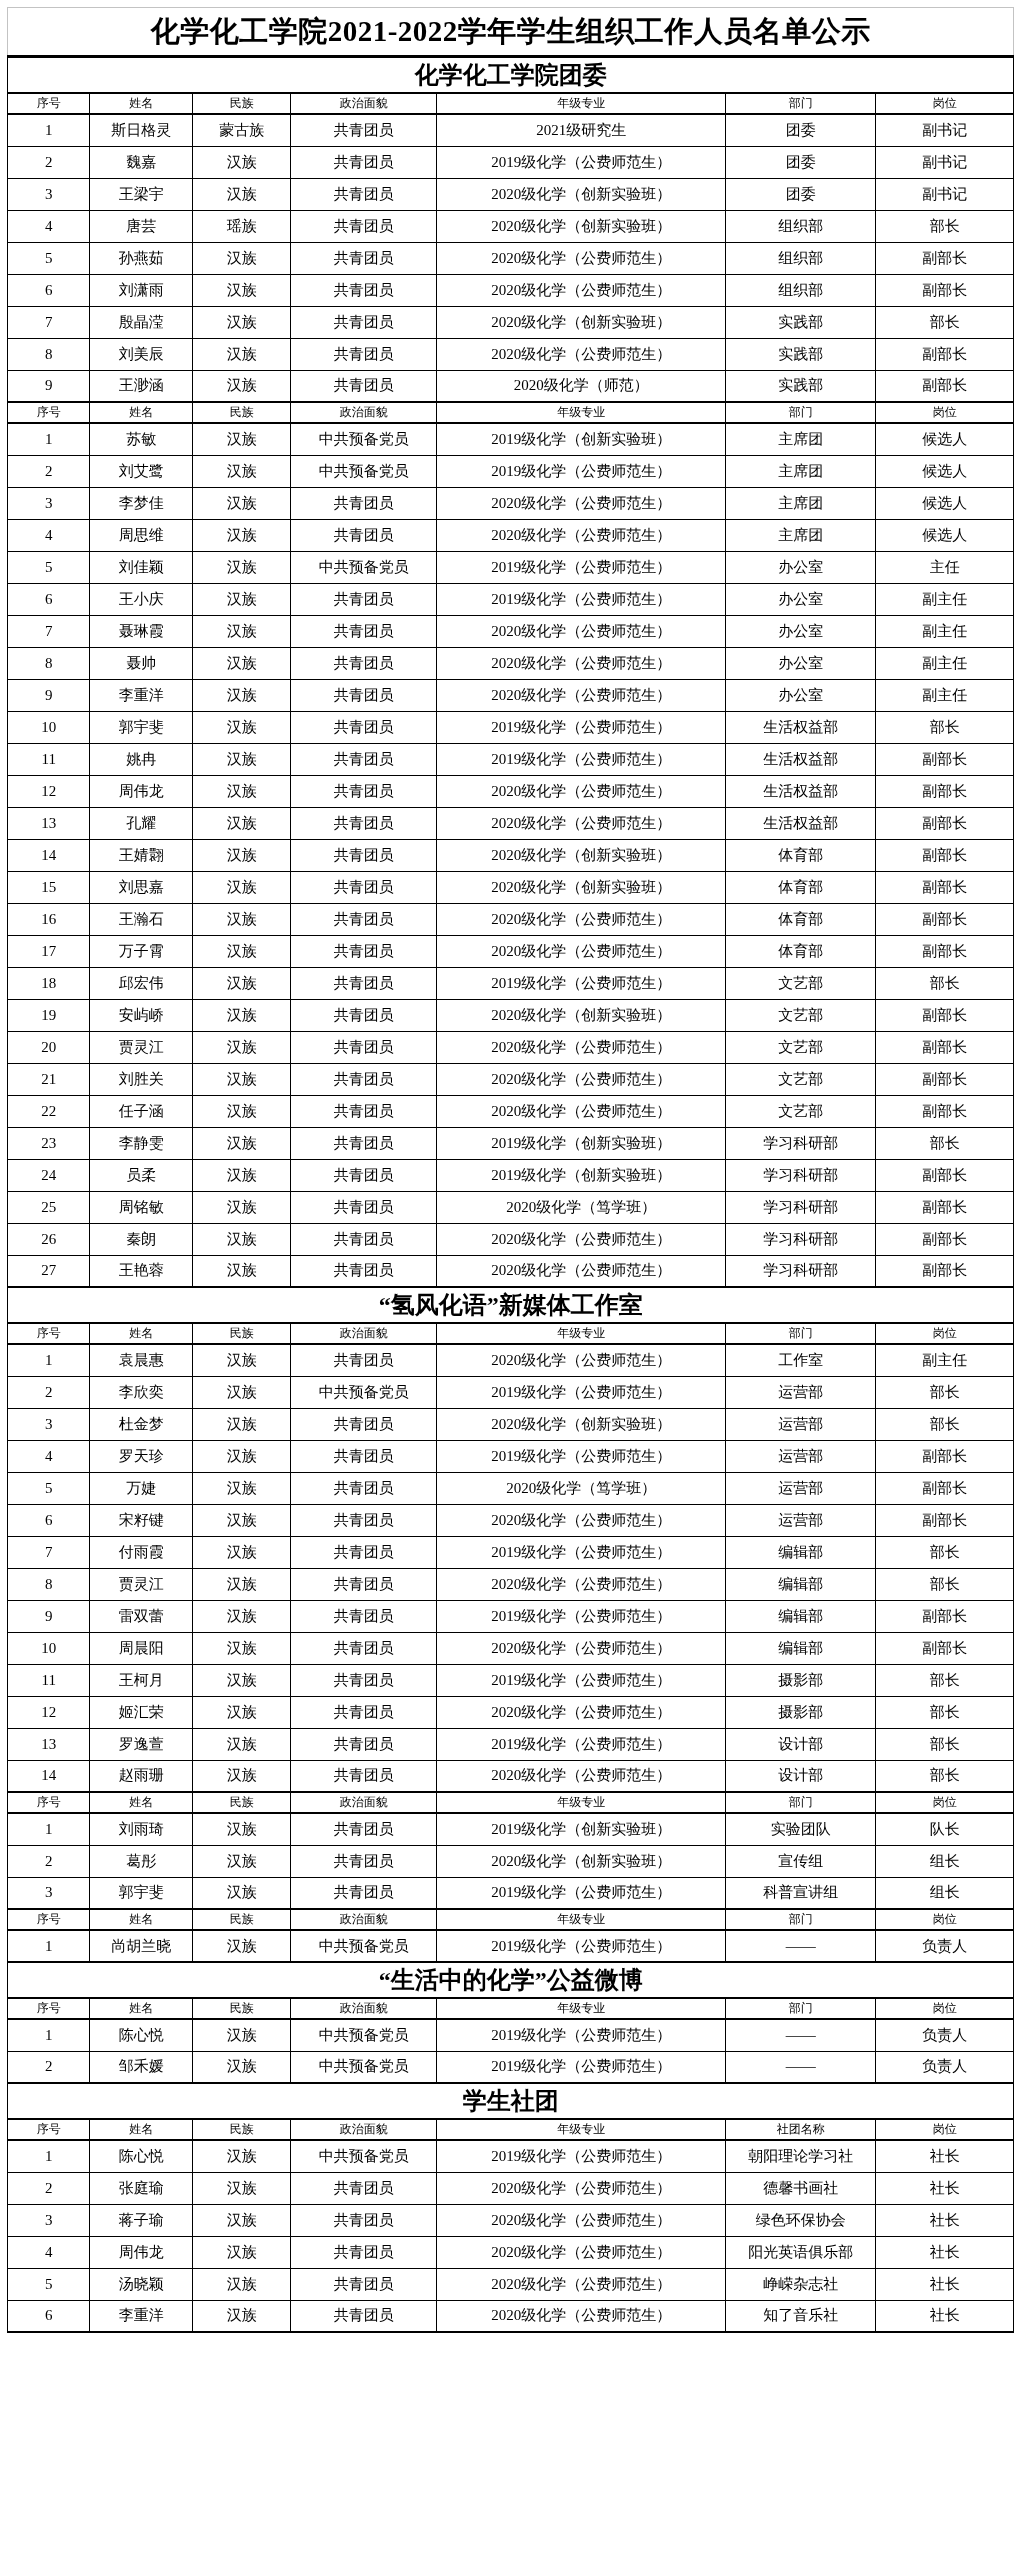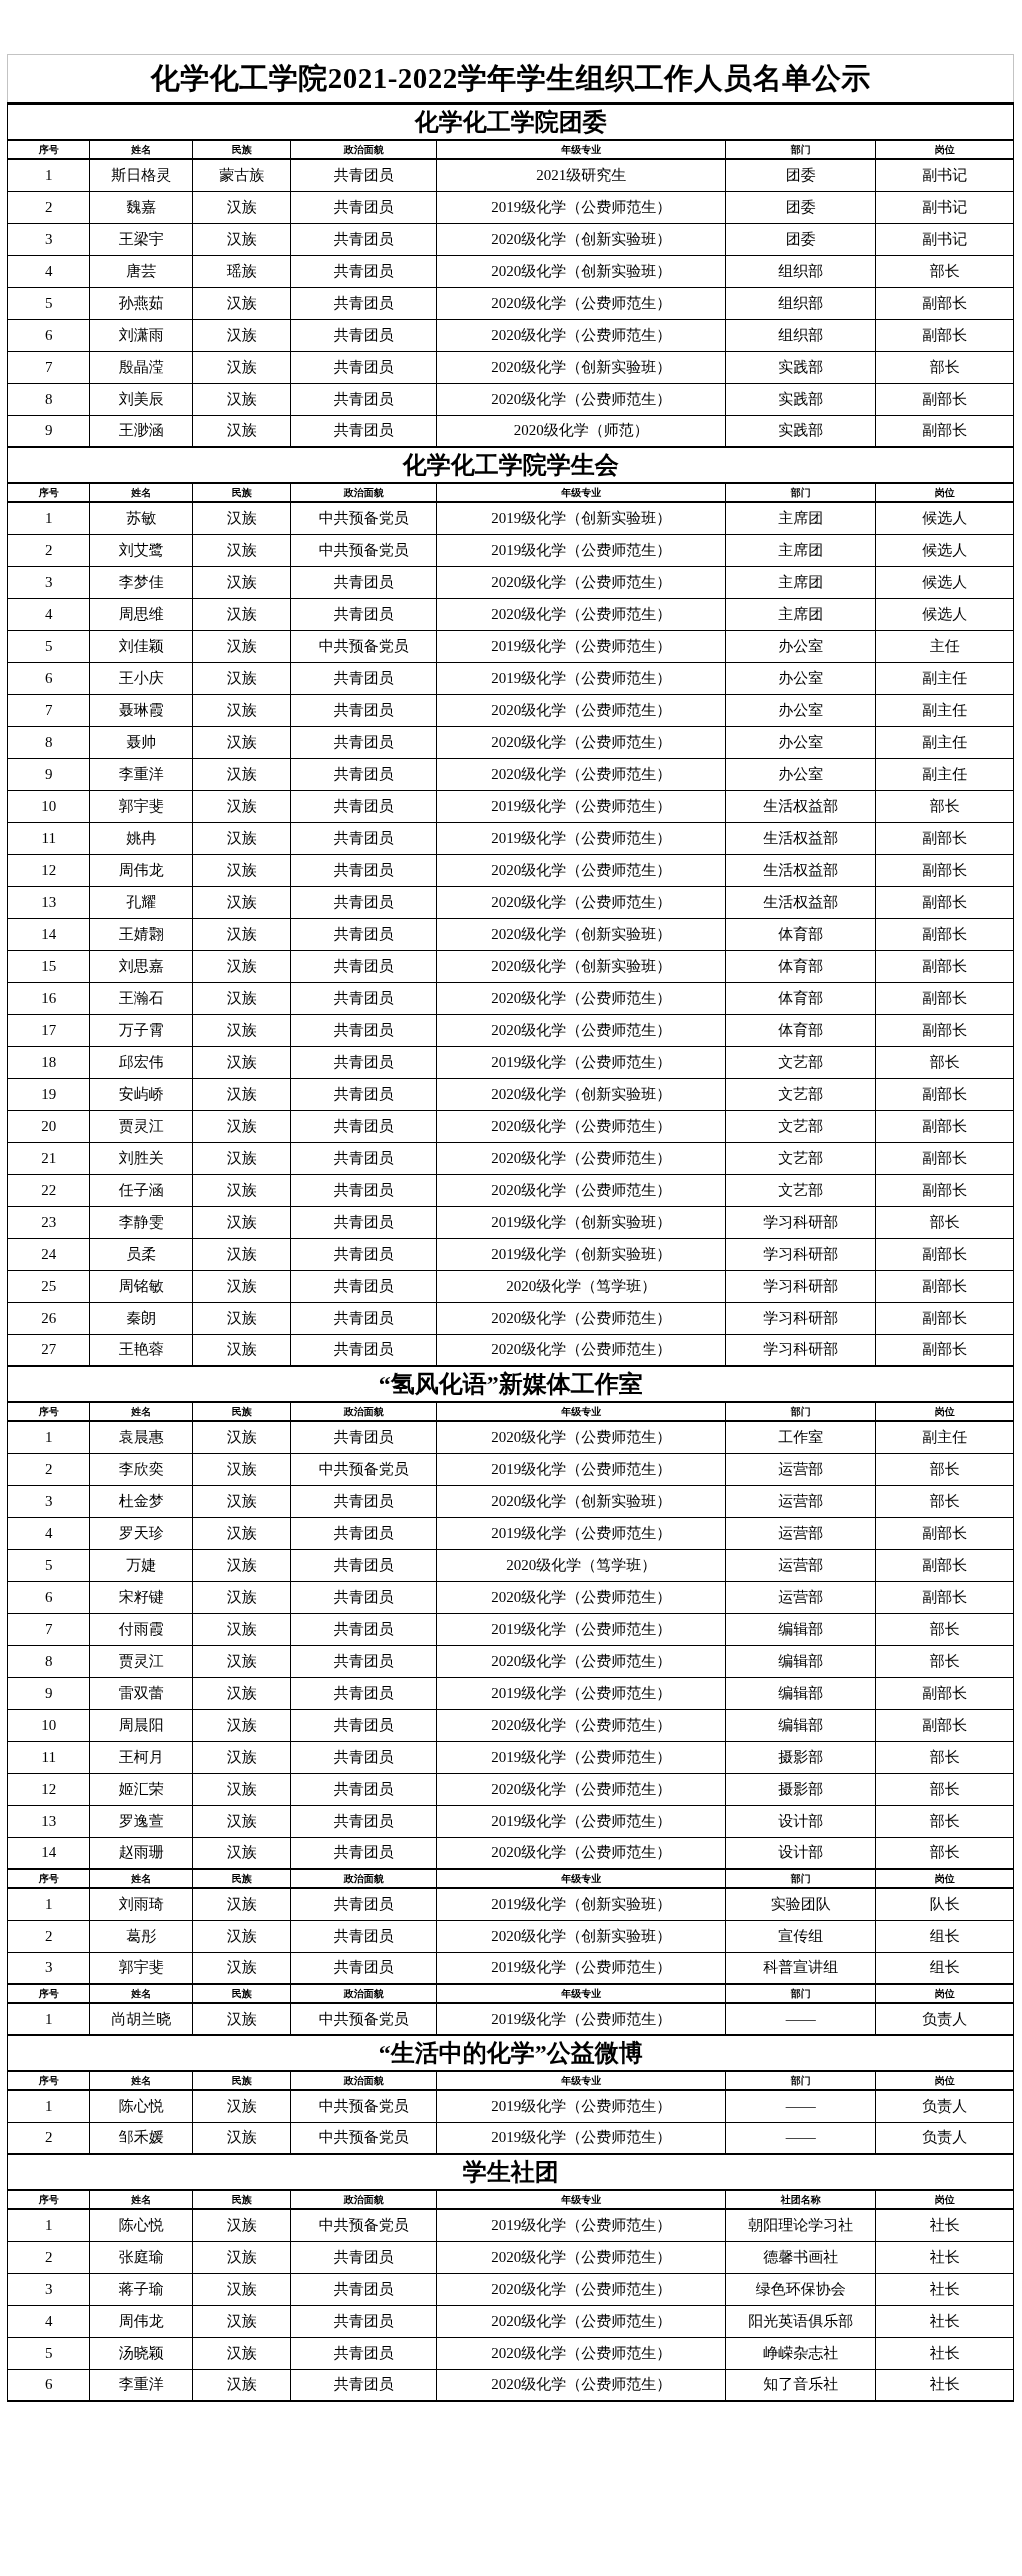--- a/index.html
+++ b/index.html
@@ -7,21 +7,20 @@
     padding: 0;
     background: #ffffff;
     font-family: "Liberation Serif", "DejaVu Serif", serif;
     color: #000;
   }
   .page {
     width: 1022px;
     box-sizing: border-box;
     padding: 7.2px 7.2px 11.3px 7.2px;
     background: #ffffff;
-    margin-top: 47px;
   }
   table.roster {
     width: 1007px;
     border-collapse: collapse;
     table-layout: fixed;
   }
   td {
     box-sizing: border-box;
     text-align: center;
     vertical-align: middle;
@@ -45,22 +44,22 @@
     height: 33px;
     font-size: 24px;
     font-weight: bold;
     border: 1.5px solid #000;
     border-top-width: 2.1px;
     border-bottom-width: 2.1px;
   }
   
   td.header-cell {
     height: 19px;
-    font-size: 10px;
-    font-weight: bold;
+    font-size: 12px;
+    font-weight: normal;
     border: 1px solid #000;
     border-top-width: 2.1px;
     border-bottom-width: 2.1px;
   }
   
   td.data-cell {
     height: 32px;
     font-size: 15px;
     border: 1px solid #000;
     border-top-width: 1.5px;
@@ -176,23 +175,20 @@
         <tr>
           <td class="data-cell">9</td>
           <td class="data-cell">王渺涵</td>
           <td class="data-cell">汉族</td>
           <td class="data-cell">共青团员</td>
           <td class="data-cell">2020级化学（师范）</td>
           <td class="data-cell">实践部</td>
           <td class="data-cell">副部长</td>
         </tr>
         <tr>
-          <td class="section-cell" colspan="7">化学化工学院学生会</td>
-        </tr>
-        <tr>
           <td class="header-cell">序号</td>
           <td class="header-cell">姓名</td>
           <td class="header-cell">民族</td>
           <td class="header-cell">政治面貌</td>
           <td class="header-cell">年级专业</td>
           <td class="header-cell">部门</td>
           <td class="header-cell">岗位</td>
         </tr>
         <tr>
           <td class="data-cell">1</td>

